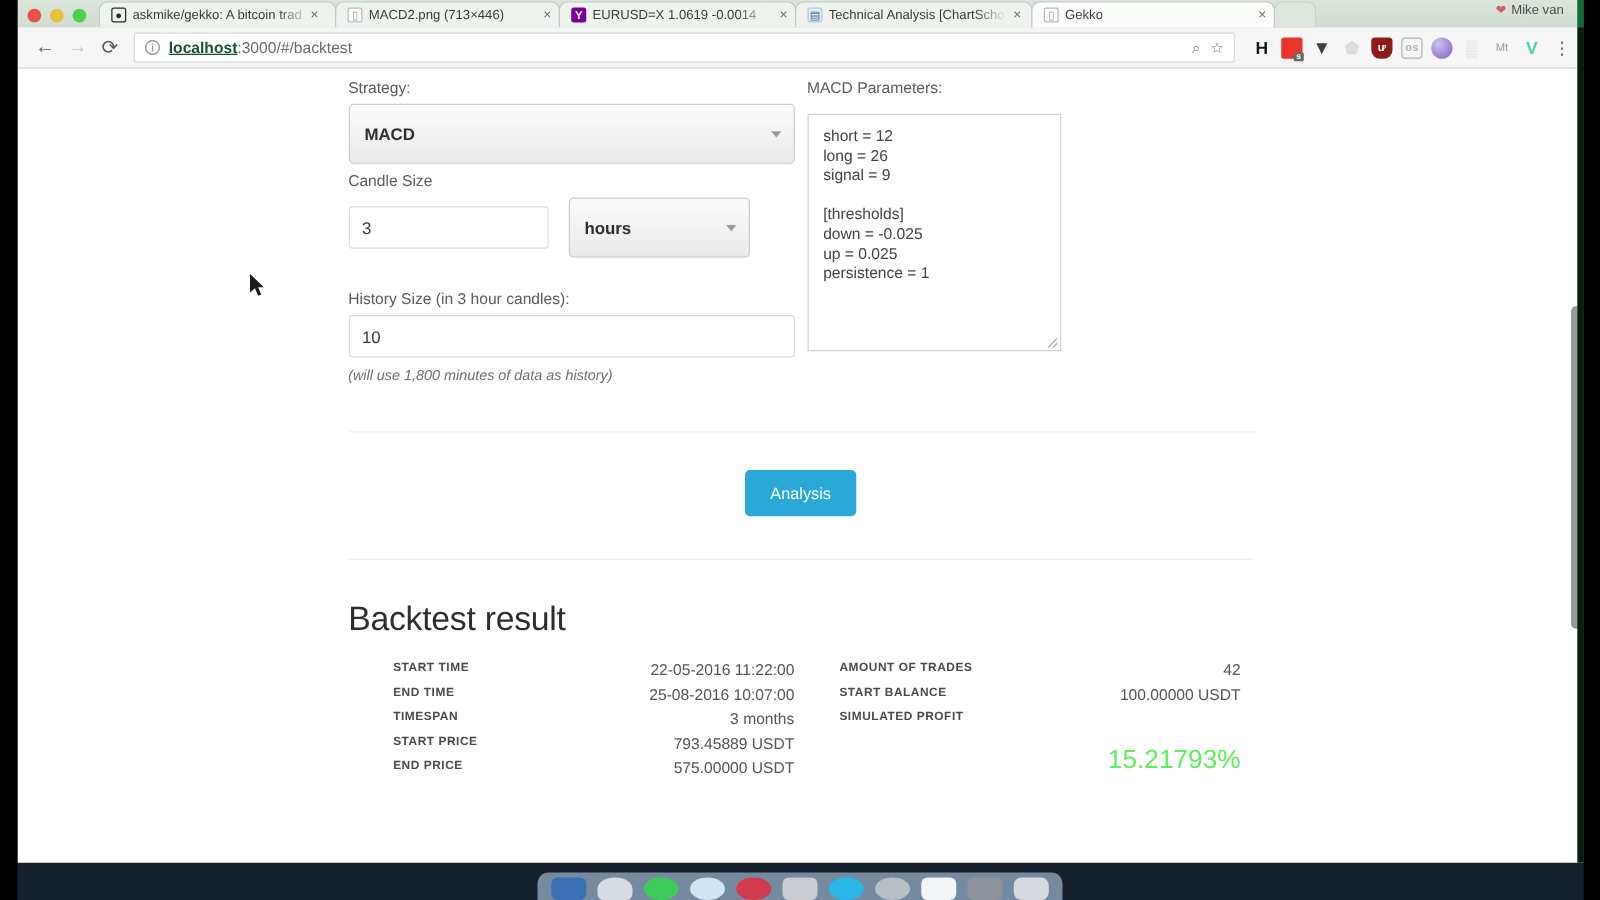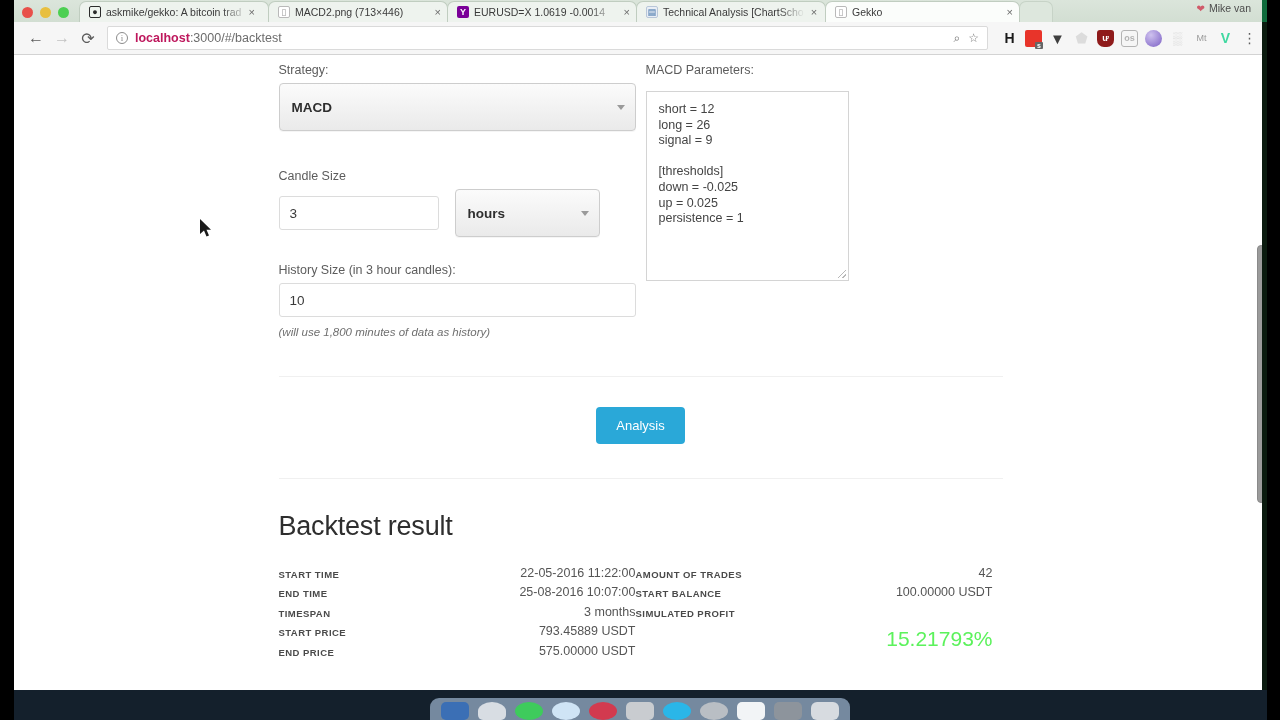--- a/index.html
+++ b/index.html
@@ -95,21 +95,21 @@
     flex: 1; height: 24px; margin: 0 6px;
     background: #fff; border: 1px solid #dadada; border-radius: 2px;
     display: flex; align-items: center; padding: 0 8px;
     font-size: 12.5px; color: #5b5b5b;
   }
   .omnibox .infoicon {
     width: 12px; height: 12px; border: 1px solid #8c8c8c; border-radius: 50%;
     color: #8c8c8c; font-size: 9px; line-height: 10px; text-align: center;
     margin-right: 7px; flex: 0 0 12px; font-family: "Liberation Serif", serif;
   }
-  .omnibox .urlhost { color: #be185d; font-weight: bold; }
+  .omnibox .urlhost { color: #14532d; font-weight: bold; text-decoration: underline; }
   .omnibox .urlrest { color: #6c6c6c; }
   .omnibox .spacer { flex: 1; }
   .omnibox .obicon { color: #7a7a7a; font-size: 12px; margin-left: 8px; }
   .extbar { display: flex; align-items: center; gap: 7px; padding-left: 7px; }
   .ext {
     width: 17px; height: 17px; flex: 0 0 17px;
     display: flex; align-items: center; justify-content: center;
     font-size: 10px; border-radius: 2px; color: #fff;
   }
   .ext-h    { color: #1a1a1a; font-weight: bold; font-size: 14px; background: none; }
@@ -209,21 +209,21 @@
   }
 
   h2.resulttitle {
     font-size: 27px; font-weight: normal; color: #2e2e2e;
     margin: 32px 0 18px 0; letter-spacing: -0.2px;
   }
 
   .results { display: flex; }
   .rescol { width: 357px; }
   .rescol.right { padding-left: 0; }
-  .resrow { display: flex; align-items: flex-end; height: 19.5px; }
+  .resrow { display: flex; align-items: flex-start; height: 19.5px; margin-left: 36px; }
   .reskey {
     flex: 1;
     font-size: 9.5px; letter-spacing: 0.45px;
     color: #4a4a4a; font-weight: bold; text-transform: uppercase;
     white-space: nowrap;
   }
   .resval {
     font-size: 12.5px; color: #555; text-align: right;
     white-space: nowrap;
   }
@@ -370,21 +370,21 @@
 
           <div class="row">
 
             <div class="col-left">
               <label class="flabel">Strategy:</label>
               <div class="sel">
                 <span>MACD</span>
                 <span class="caret"></span>
               </div>
 
-              <label class="flabel" style="margin-top:38px">Candle Size</label>
+              <label class="flabel" style="margin-top:7px">Candle Size</label>
               <div class="candlerow">
                 <div class="txt">3</div>
                 <div class="sel">
                   <span>hours</span>
                   <span class="caret"></span>
                 </div>
               </div>
 
               <label class="flabel" style="margin-top:26px">History Size (in 3 hour candles):</label>
               <div class="txt">10</div>

